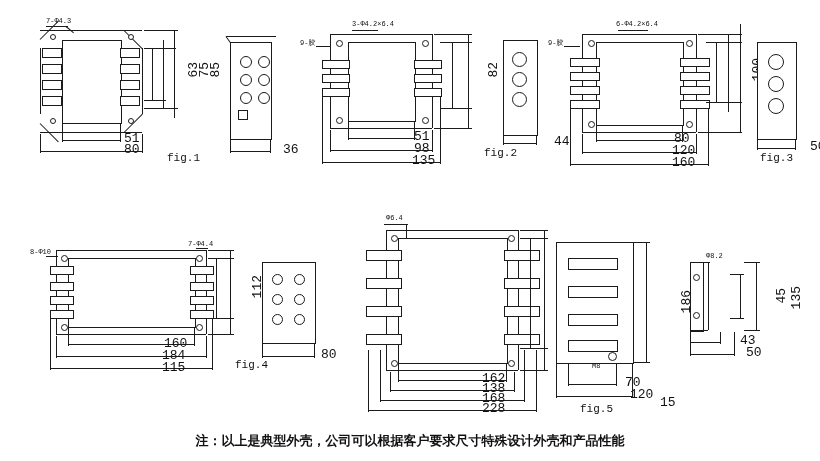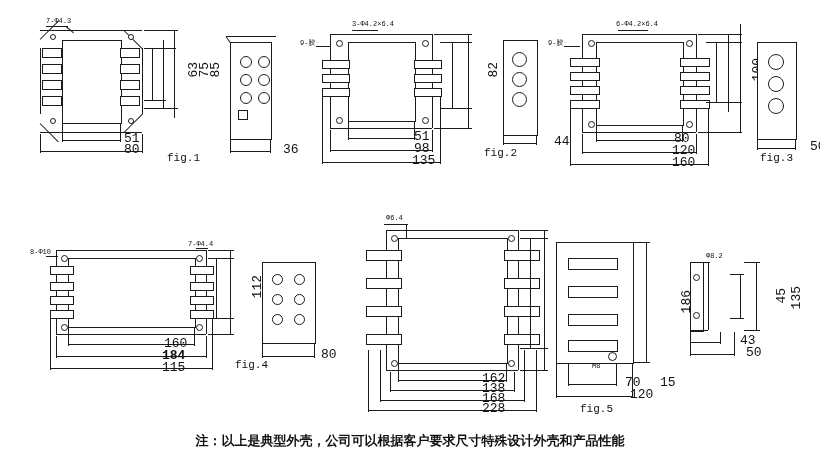--- a/index.html
+++ b/index.html
@@ -243,21 +243,21 @@
     <div class="dimlinev" style="left:230px;top:250px;height:84px;"></div>
     <div class="dim v" style="left:223px;top:275px;">140</div>
     <div class="ln h" style="left:208px;top:258px;width:26px;"></div>
     <div class="ln h" style="left:208px;top:318px;width:26px;"></div>
     <div class="ln h" style="left:208px;top:250px;width:26px;"></div>
     <div class="ln h" style="left:208px;top:334px;width:26px;"></div>
 
     <div class="dimline" style="left:68px;top:344px;width:126px;"></div>
     <div class="dim" style="left:124px;top:336px;">160</div>
     <div class="dimline" style="left:56px;top:356px;width:150px;"></div>
-    <div class="dim" style="left:122px;top:348px;font-weight:bold;">184</div>
+    <div class="dim" style="left:122px;top:348px;">184</div>
     <div class="dimline" style="left:50px;top:368px;width:162px;"></div>
     <div class="dim" style="left:122px;top:360px;">115</div>
     <div class="ln v" style="left:68px;top:328px;height:18px;"></div>
     <div class="ln v" style="left:194px;top:328px;height:18px;"></div>
     <div class="ln v" style="left:56px;top:336px;height:22px;"></div>
     <div class="ln v" style="left:206px;top:336px;height:22px;"></div>
     <div class="ln v" style="left:50px;top:318px;height:52px;"></div>
     <div class="ln v" style="left:212px;top:318px;height:52px;"></div>
 
     <div class="fig-label" style="left:235px;top:359px;">fig.4</div>
@@ -330,21 +330,21 @@
 
     <div class="box" style="left:556px;top:242px;width:76px;height:120px;"></div>
     <div class="box2" style="left:568px;top:258px;width:48px;height:10px;"></div>
     <div class="box2" style="left:568px;top:286px;width:48px;height:10px;"></div>
     <div class="box2" style="left:568px;top:314px;width:48px;height:10px;"></div>
     <div class="box2" style="left:568px;top:340px;width:48px;height:10px;"></div>
     <div class="circ" style="left:608px;top:352px;width:7px;height:7px;"></div>
     <div class="lead" style="left:592px;top:362px;">M8</div>
     <div class="dimline" style="left:568px;top:384px;width:48px;"></div>
     <div class="dim" style="left:585px;top:375px;">70</div>
-    <div class="dim" style="left:620px;top:375px;">15</div>
+    <div class="dim" style="left:620px;top:395px;">15</div>
     <div class="dimline" style="left:556px;top:396px;width:76px;"></div>
     <div class="dim" style="left:590px;top:387px;">120</div>
     <div class="ln v" style="left:568px;top:364px;height:22px;"></div>
     <div class="ln v" style="left:616px;top:364px;height:22px;"></div>
     <div class="ln v" style="left:556px;top:364px;height:34px;"></div>
     <div class="ln v" style="left:632px;top:364px;height:34px;"></div>
     <div class="dimlinev" style="left:646px;top:242px;height:120px;"></div>
     <div class="dim v" style="left:639px;top:290px;">186</div>
     <div class="ln h" style="left:634px;top:242px;width:16px;"></div>
     <div class="ln h" style="left:634px;top:362px;width:16px;"></div>

